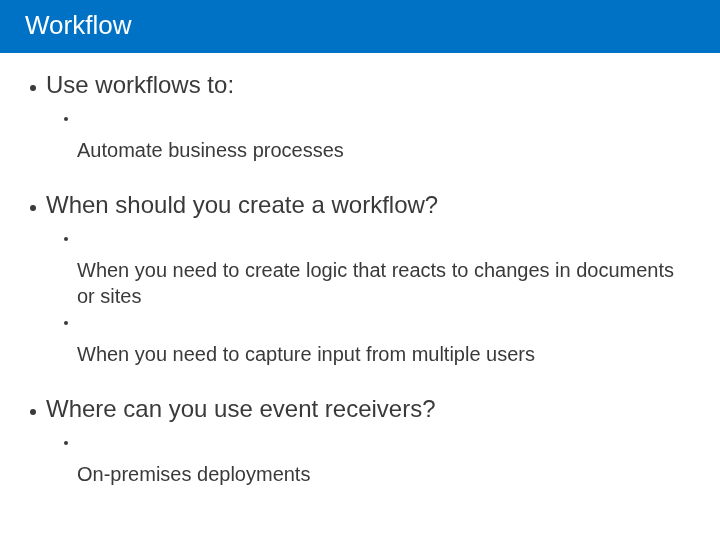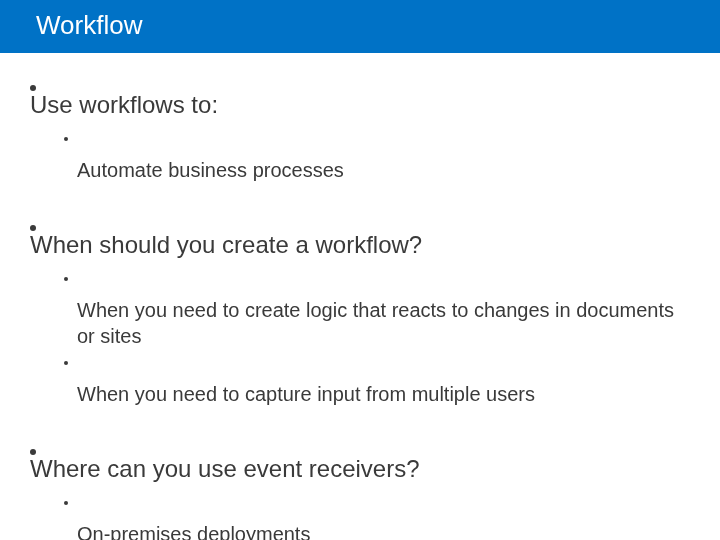--- a/index.html
+++ b/index.html
@@ -6,39 +6,38 @@
   body {
     width: 720px;
     height: 540px;
     font-family: "Segoe UI", "Segoe UI Light", Arial, sans-serif;
     background: #ffffff;
     overflow: hidden;
   }
   .header {
     background: #0072c6;
     color: #ffffff;
-    padding: 10px 0 12px 36px;
+    padding: 10px 0 12px 25px;
     font-size: 26px;
     font-weight: 300;
   }
   .content {
     padding: 18px 30px 0 30px;
     color: #404040;
   }
   .section {
     margin-bottom: 28px;
   }
   .main-bullet {
     display: flex;
     align-items: flex-start;
     font-size: 24px;
     font-weight: 400;
     color: #3a3a3a;
     margin-bottom: 6px;
-    flex-direction: column;
   }
   .main-bullet .dot {
     display: inline-block;
     width: 6px;
     height: 6px;
     background: #3a3a3a;
     border-radius: 50%;
     margin-top: 14px;
     margin-right: 10px;
     flex-shrink: 0;

